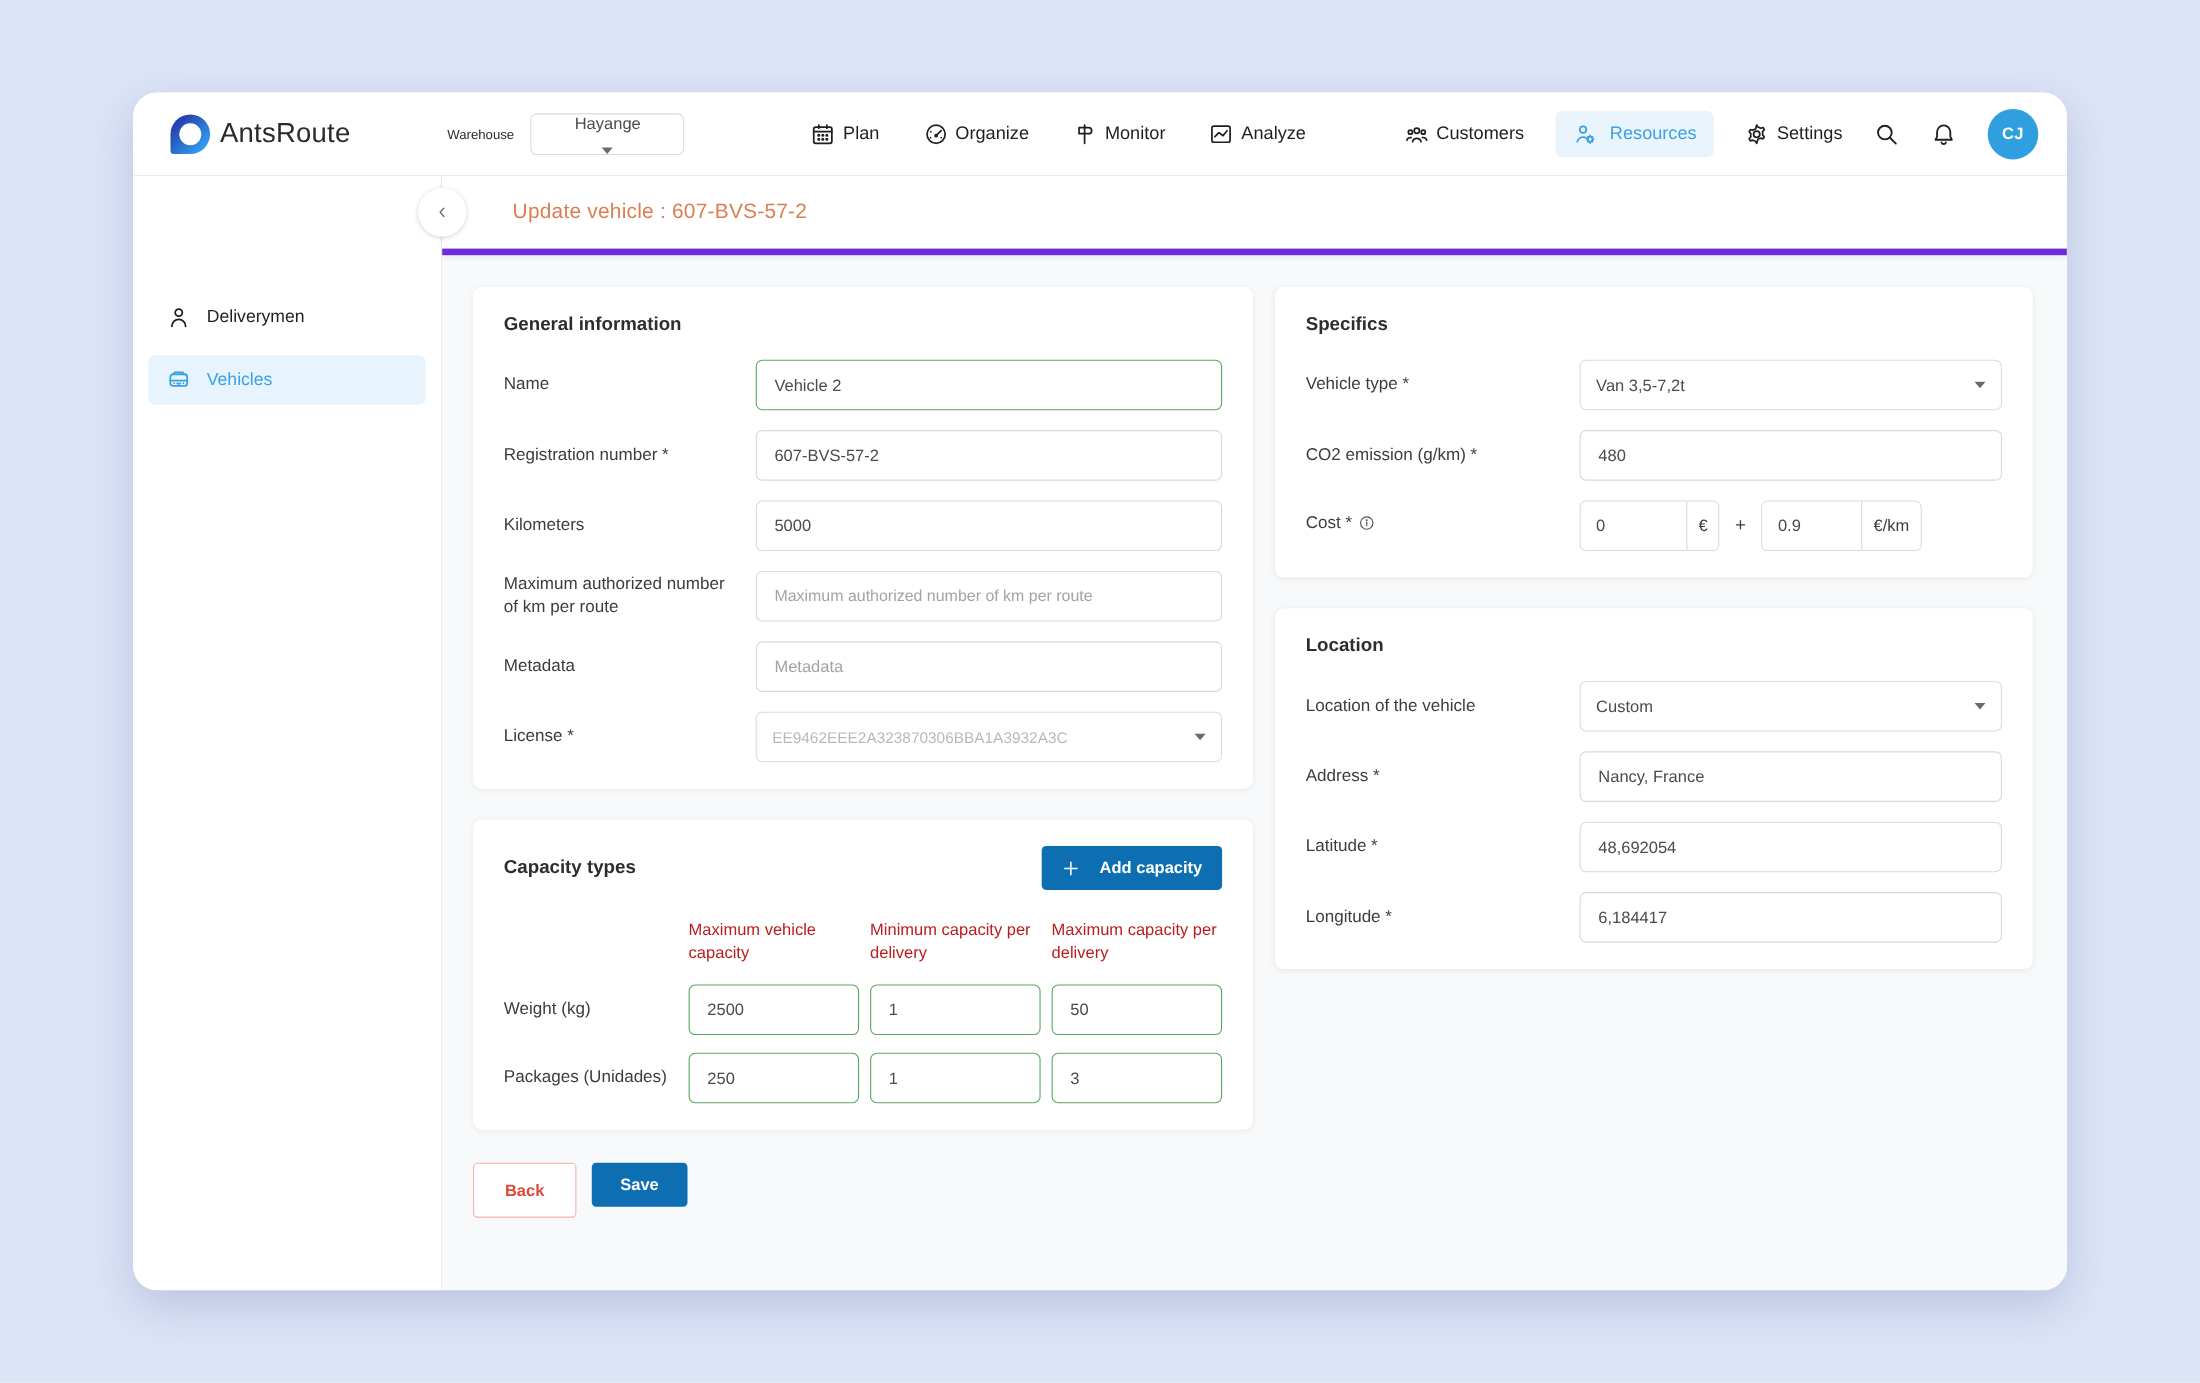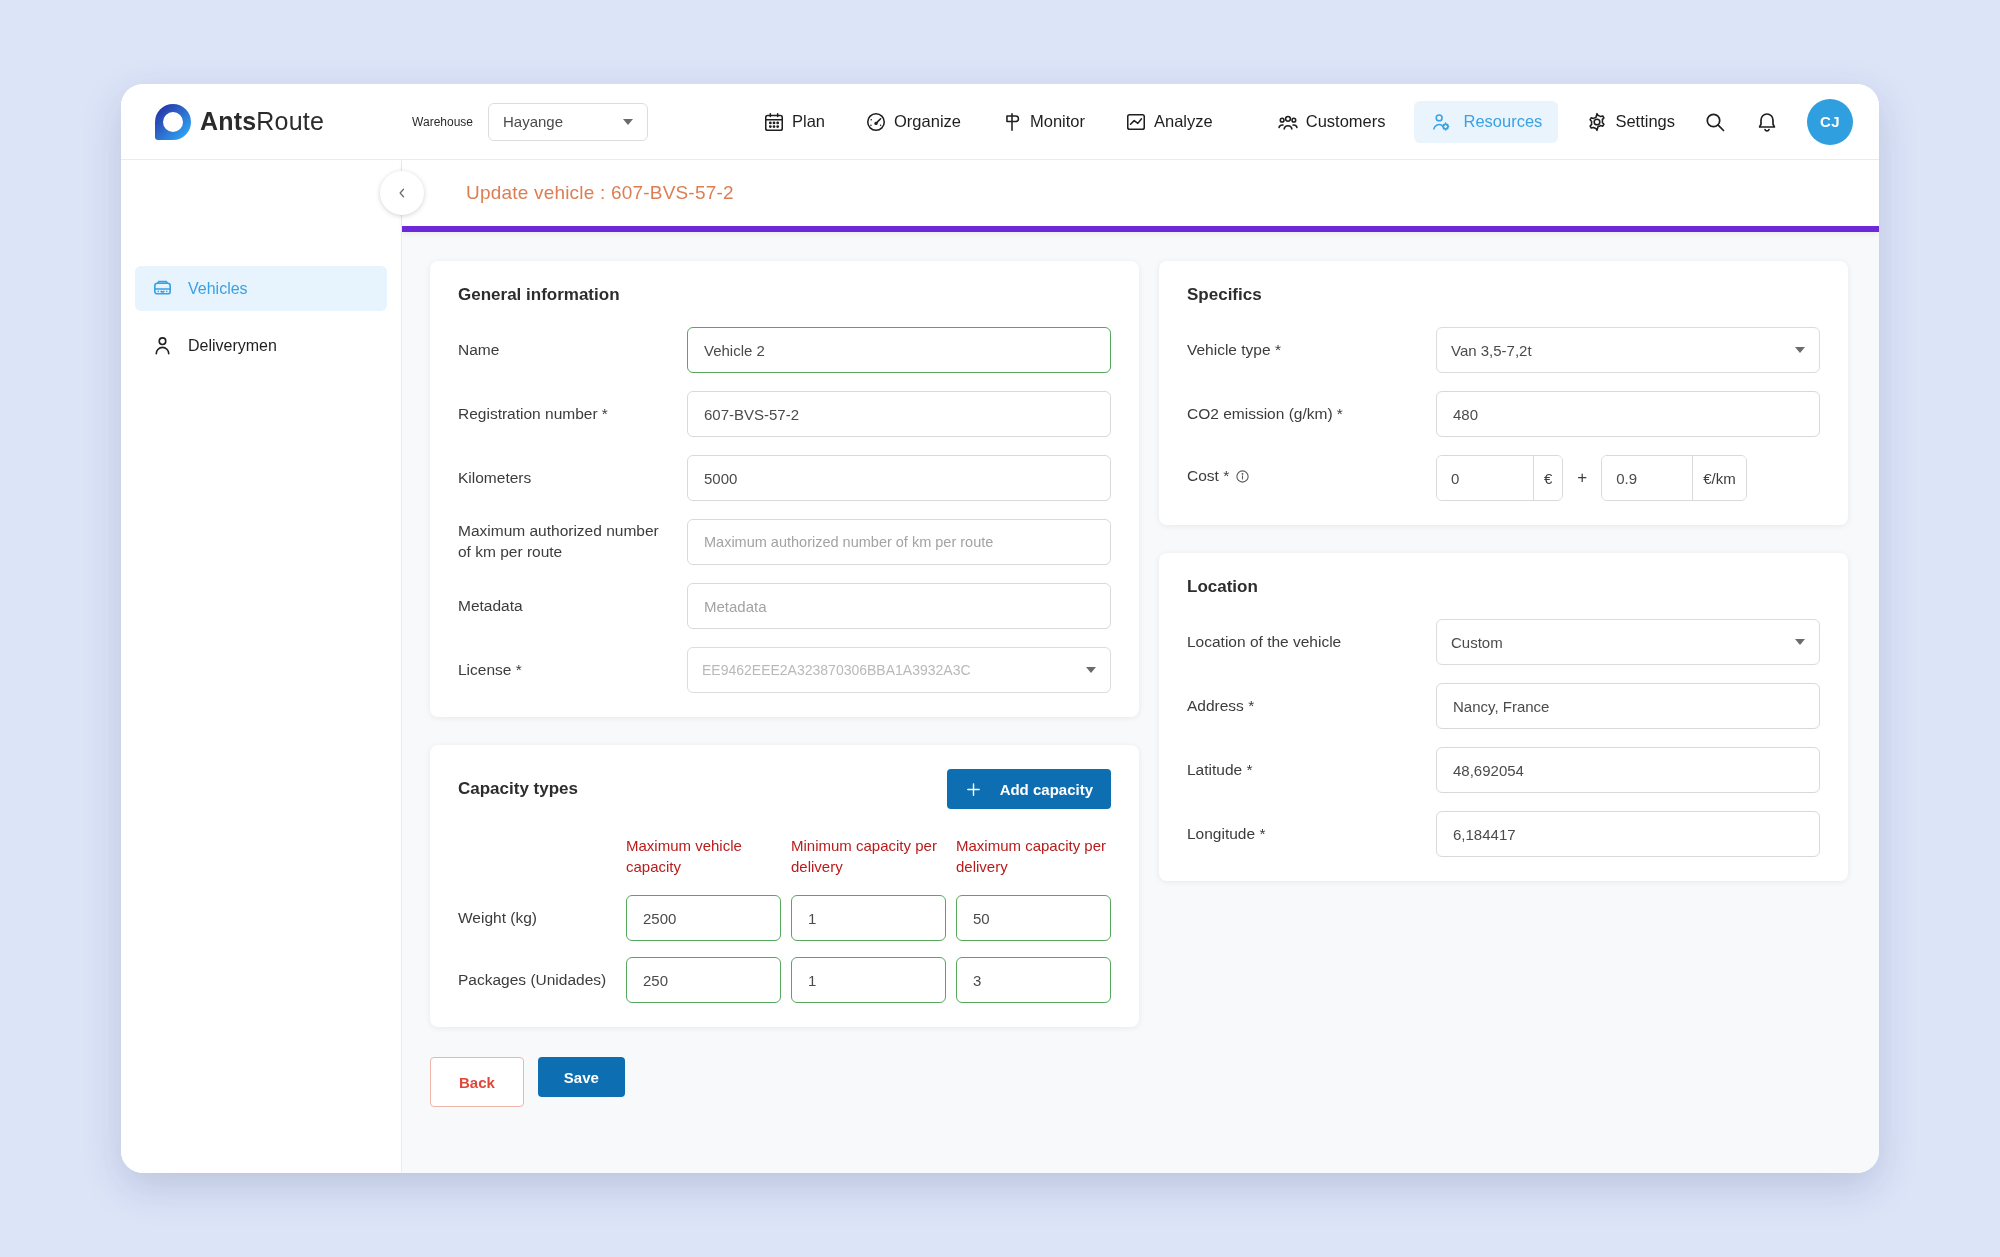--- a/index.html
+++ b/index.html
@@ -20,29 +20,29 @@
   .navbar {
     height:76px; flex:0 0 76px; display:flex; align-items:center;
     padding:0 26px 0 34px; background:#fff; border-bottom:1px solid #ececec;
   }
   .brand { display:flex; align-items:center; gap:9px; }
   .logo-mark { width:36px; height:36px; position:relative;
     background:linear-gradient(135deg,#2733a6 10%,#2f9ff0 85%);
     border-radius:50% 50% 50% 3px; }
   .logo-mark::after { content:''; position:absolute; inset:8px; background:#fff; border-radius:50%; }
   .brand-text { font-size:25px; letter-spacing:.2px; color:#2b2b2b; }
-  .brand-text b { font-weight:700;text-align:right; }
+  .brand-text b { font-weight:400;text-align:right; }
   .warehouse { display:flex; align-items:center; margin-left:88px; gap:15px; }
   .warehouse-label { font-size:12px; color:#2a2a2a;text-align:center; }
   .select-box {
     border:1px solid #dcdcdc; border-radius:6px; background:#fff;
     display:flex; align-items:center; justify-content:space-between;
     padding:0 14px; color:#4b4b4b; cursor:pointer;
   }
-  .warehouse .select-box { width:160px; height:38px; font-size:15px; }
+  .warehouse .select-box { width:140px; height:38px; font-size:15px;flex-direction:column; }
   .caret { width:0; height:0; border-left:5px solid transparent; border-right:5px solid transparent; border-top:6px solid #6b6b6b; }
   .nav-center { display:flex; align-items:center; gap:40px; margin-left:115px; }
   .nav-item { display:flex; align-items:center; gap:7px; font-size:16.5px; color:#1f1f1f; font-weight:500; cursor:pointer; }
   .nav-item svg { width:22px; height:22px; stroke:#1f1f1f; }
   .nav-right { display:flex; align-items:center; gap:28px; margin-left:auto; }
   .nav-item.active { color:#3aa1e2; background:#e9f4fd; padding:10px 16px; border-radius:6px;gap:12px; }
   .nav-item.active svg { stroke:#3aa1e2; }
   .icon-btn { width:24px; height:24px; cursor:pointer; }
   .icon-btn svg { width:24px; height:24px; stroke:#1f1f1f; }
   .avatar {
@@ -223,37 +223,37 @@
           <path d="M10 19.5 a2.1 2.1 0 0 0 4 0"></path>
         </svg>
       </div>
       <div class="avatar">CJ</div>
     </div>
   </div>
 
   <div class="app-body">
 
     <div class="sidebar">
+      <div class="side-item">
+        <svg viewBox="0 0 24 24">
+          <circle cx="12" cy="7.5" r="3.4"></circle>
+            <path d="M5.5 20.5 a6.5 6.5 0 0 1 13 0"></path>
+        </svg>
+        <span>Deliverymen</span>
+      </div>
       <div class="side-item active">
         <svg viewBox="0 0 24 24">
           <rect x="4" y="6.5" width="16" height="11" rx="2.5"></rect>
             <path d="M4 12.5 h16"></path>
           <path d="M7 6.5 L8 4.8 h8 l1 1.7"></path>
           <circle cx="7.6" cy="15" r="0.8" fill="#3aa1e2" stroke="none"></circle>
             <circle cx="16.4" cy="15" r="0.8" fill="#3aa1e2" stroke="none"></circle>
           <path d="M10.6 15 a1.8 1.8 0 0 0 2.8 0"></path>
         </svg>
         <span>Vehicles</span>
-      </div>
-      <div class="side-item">
-        <svg viewBox="0 0 24 24">
-          <circle cx="12" cy="7.5" r="3.4"></circle>
-            <path d="M5.5 20.5 a6.5 6.5 0 0 1 13 0"></path>
-        </svg>
-        <span>Deliverymen</span>
       </div>
     </div>
 
     <div class="main">
 
       <div class="titlebar">
         <div class="back-circle">
           <svg viewBox="0 0 24 24">
             <path d="M14 7 L9.5 12 L14 17"></path>
           </svg>

